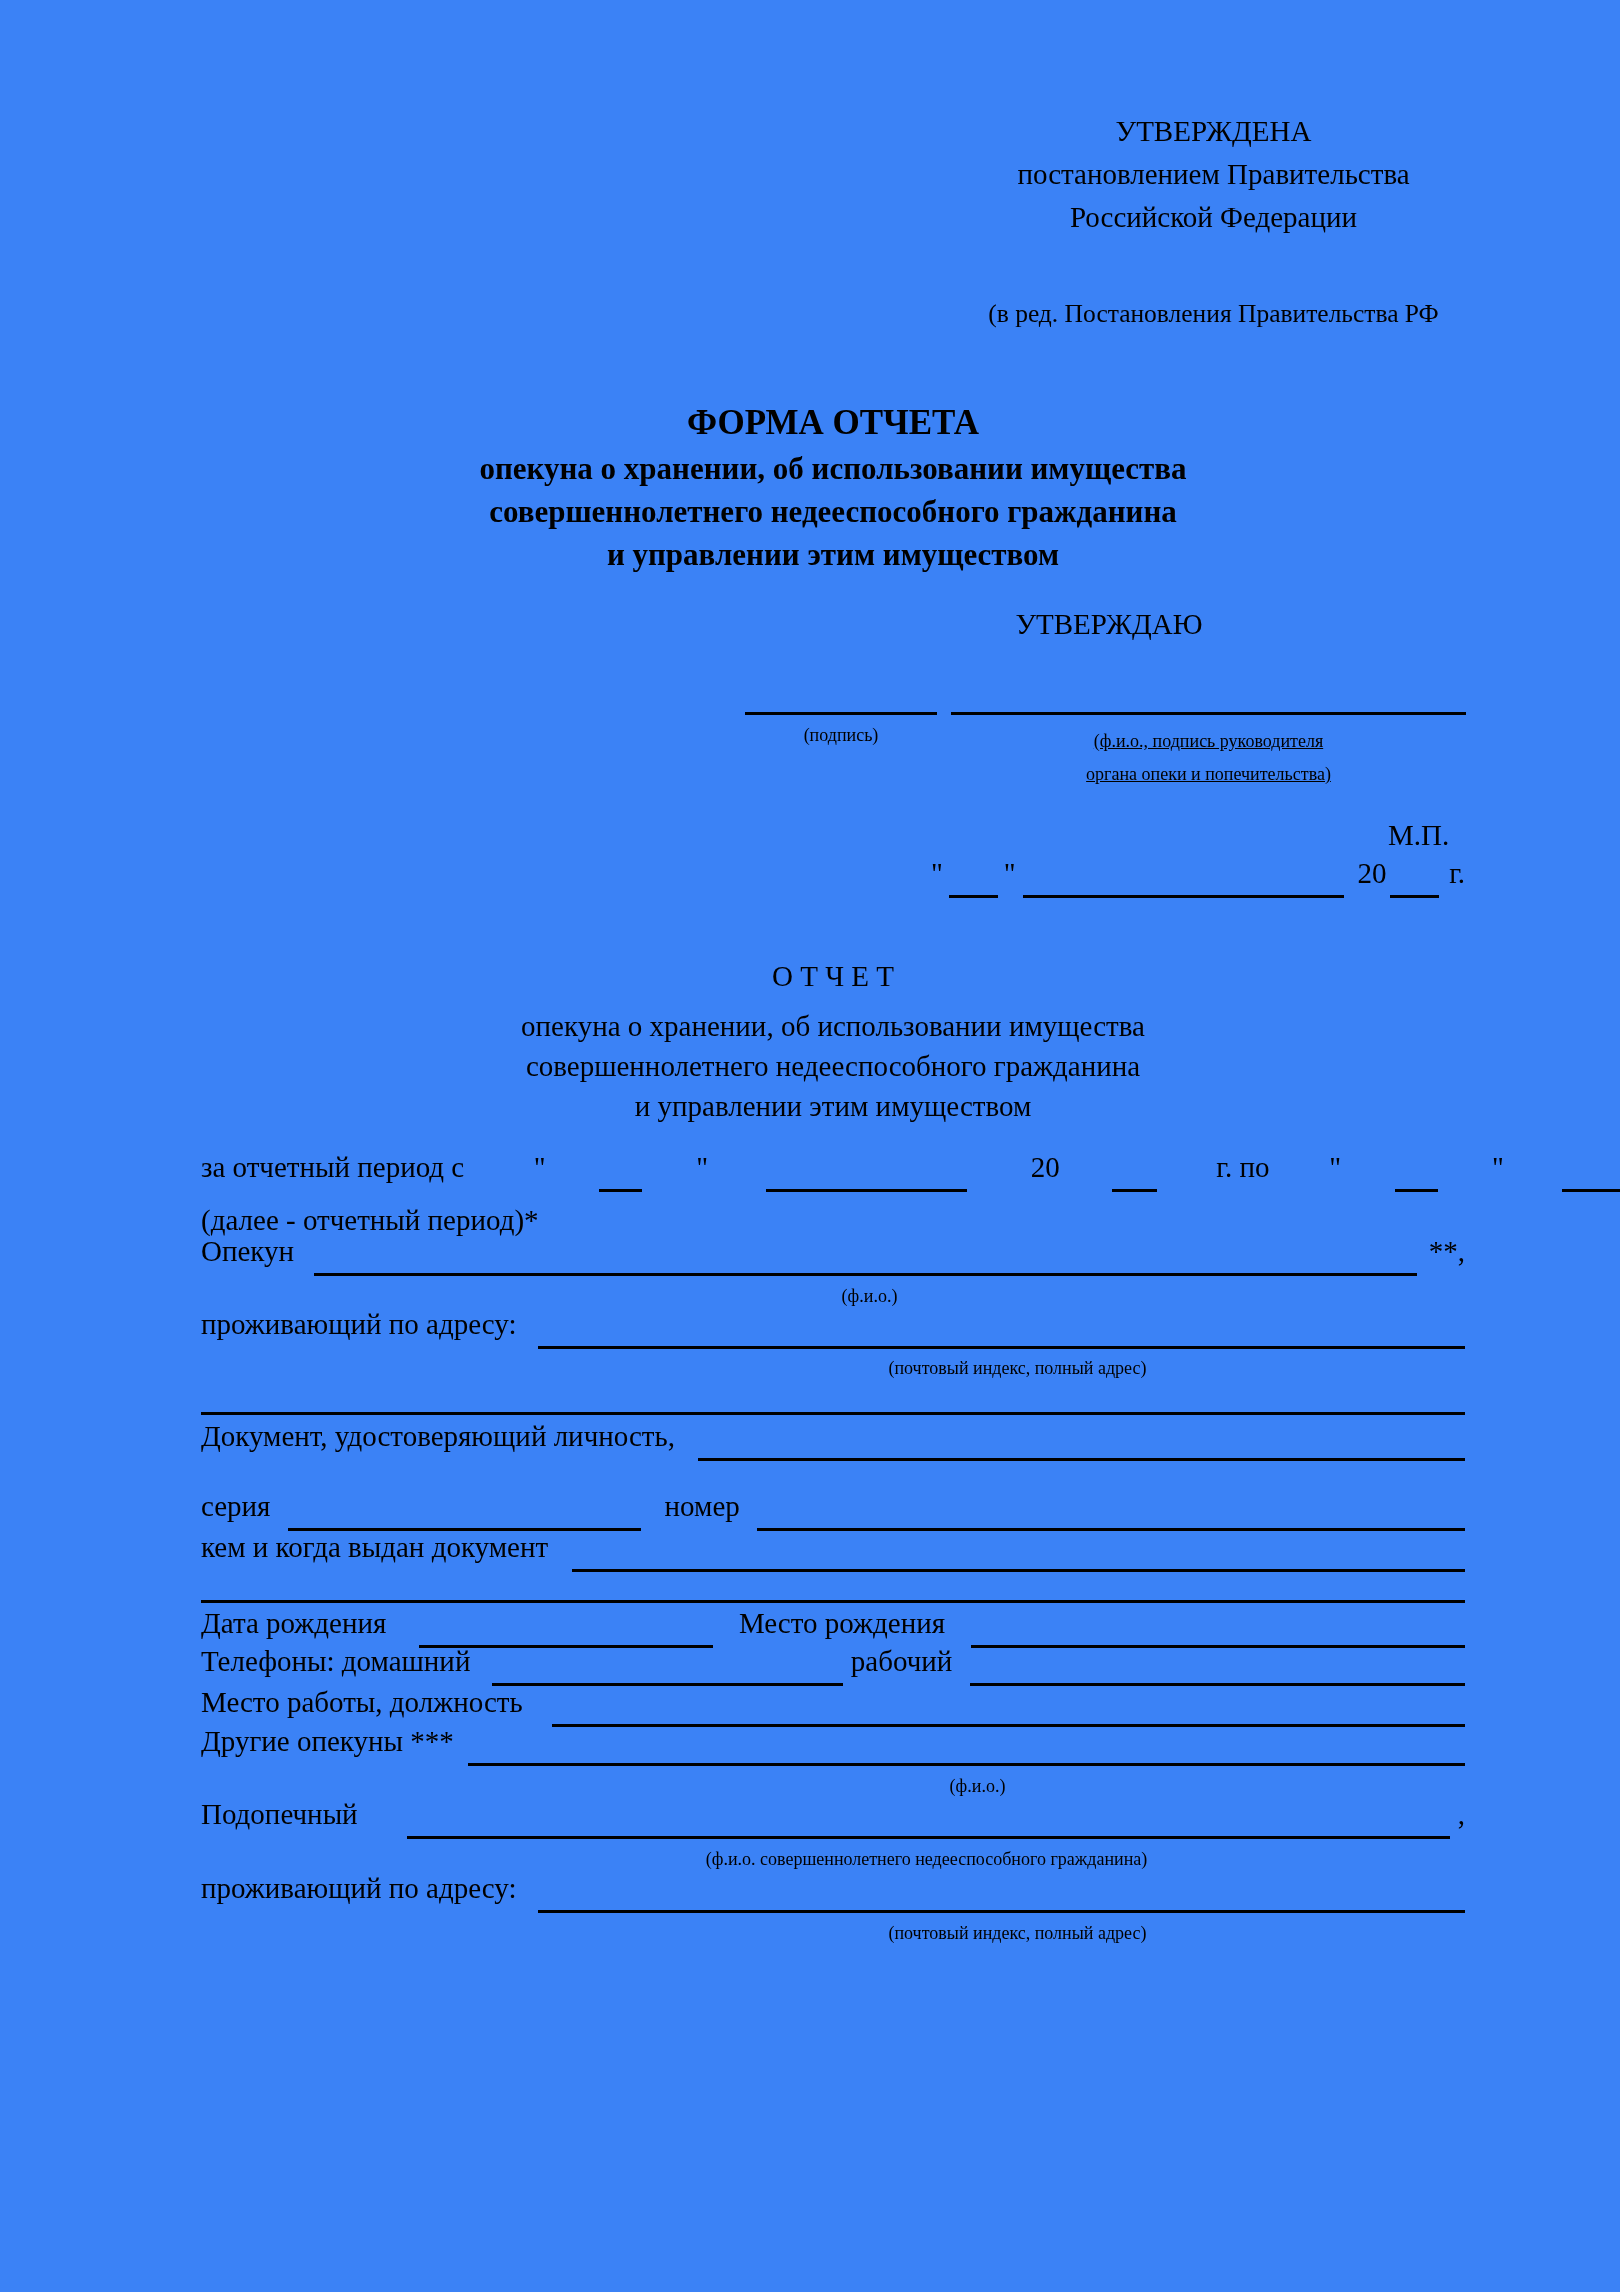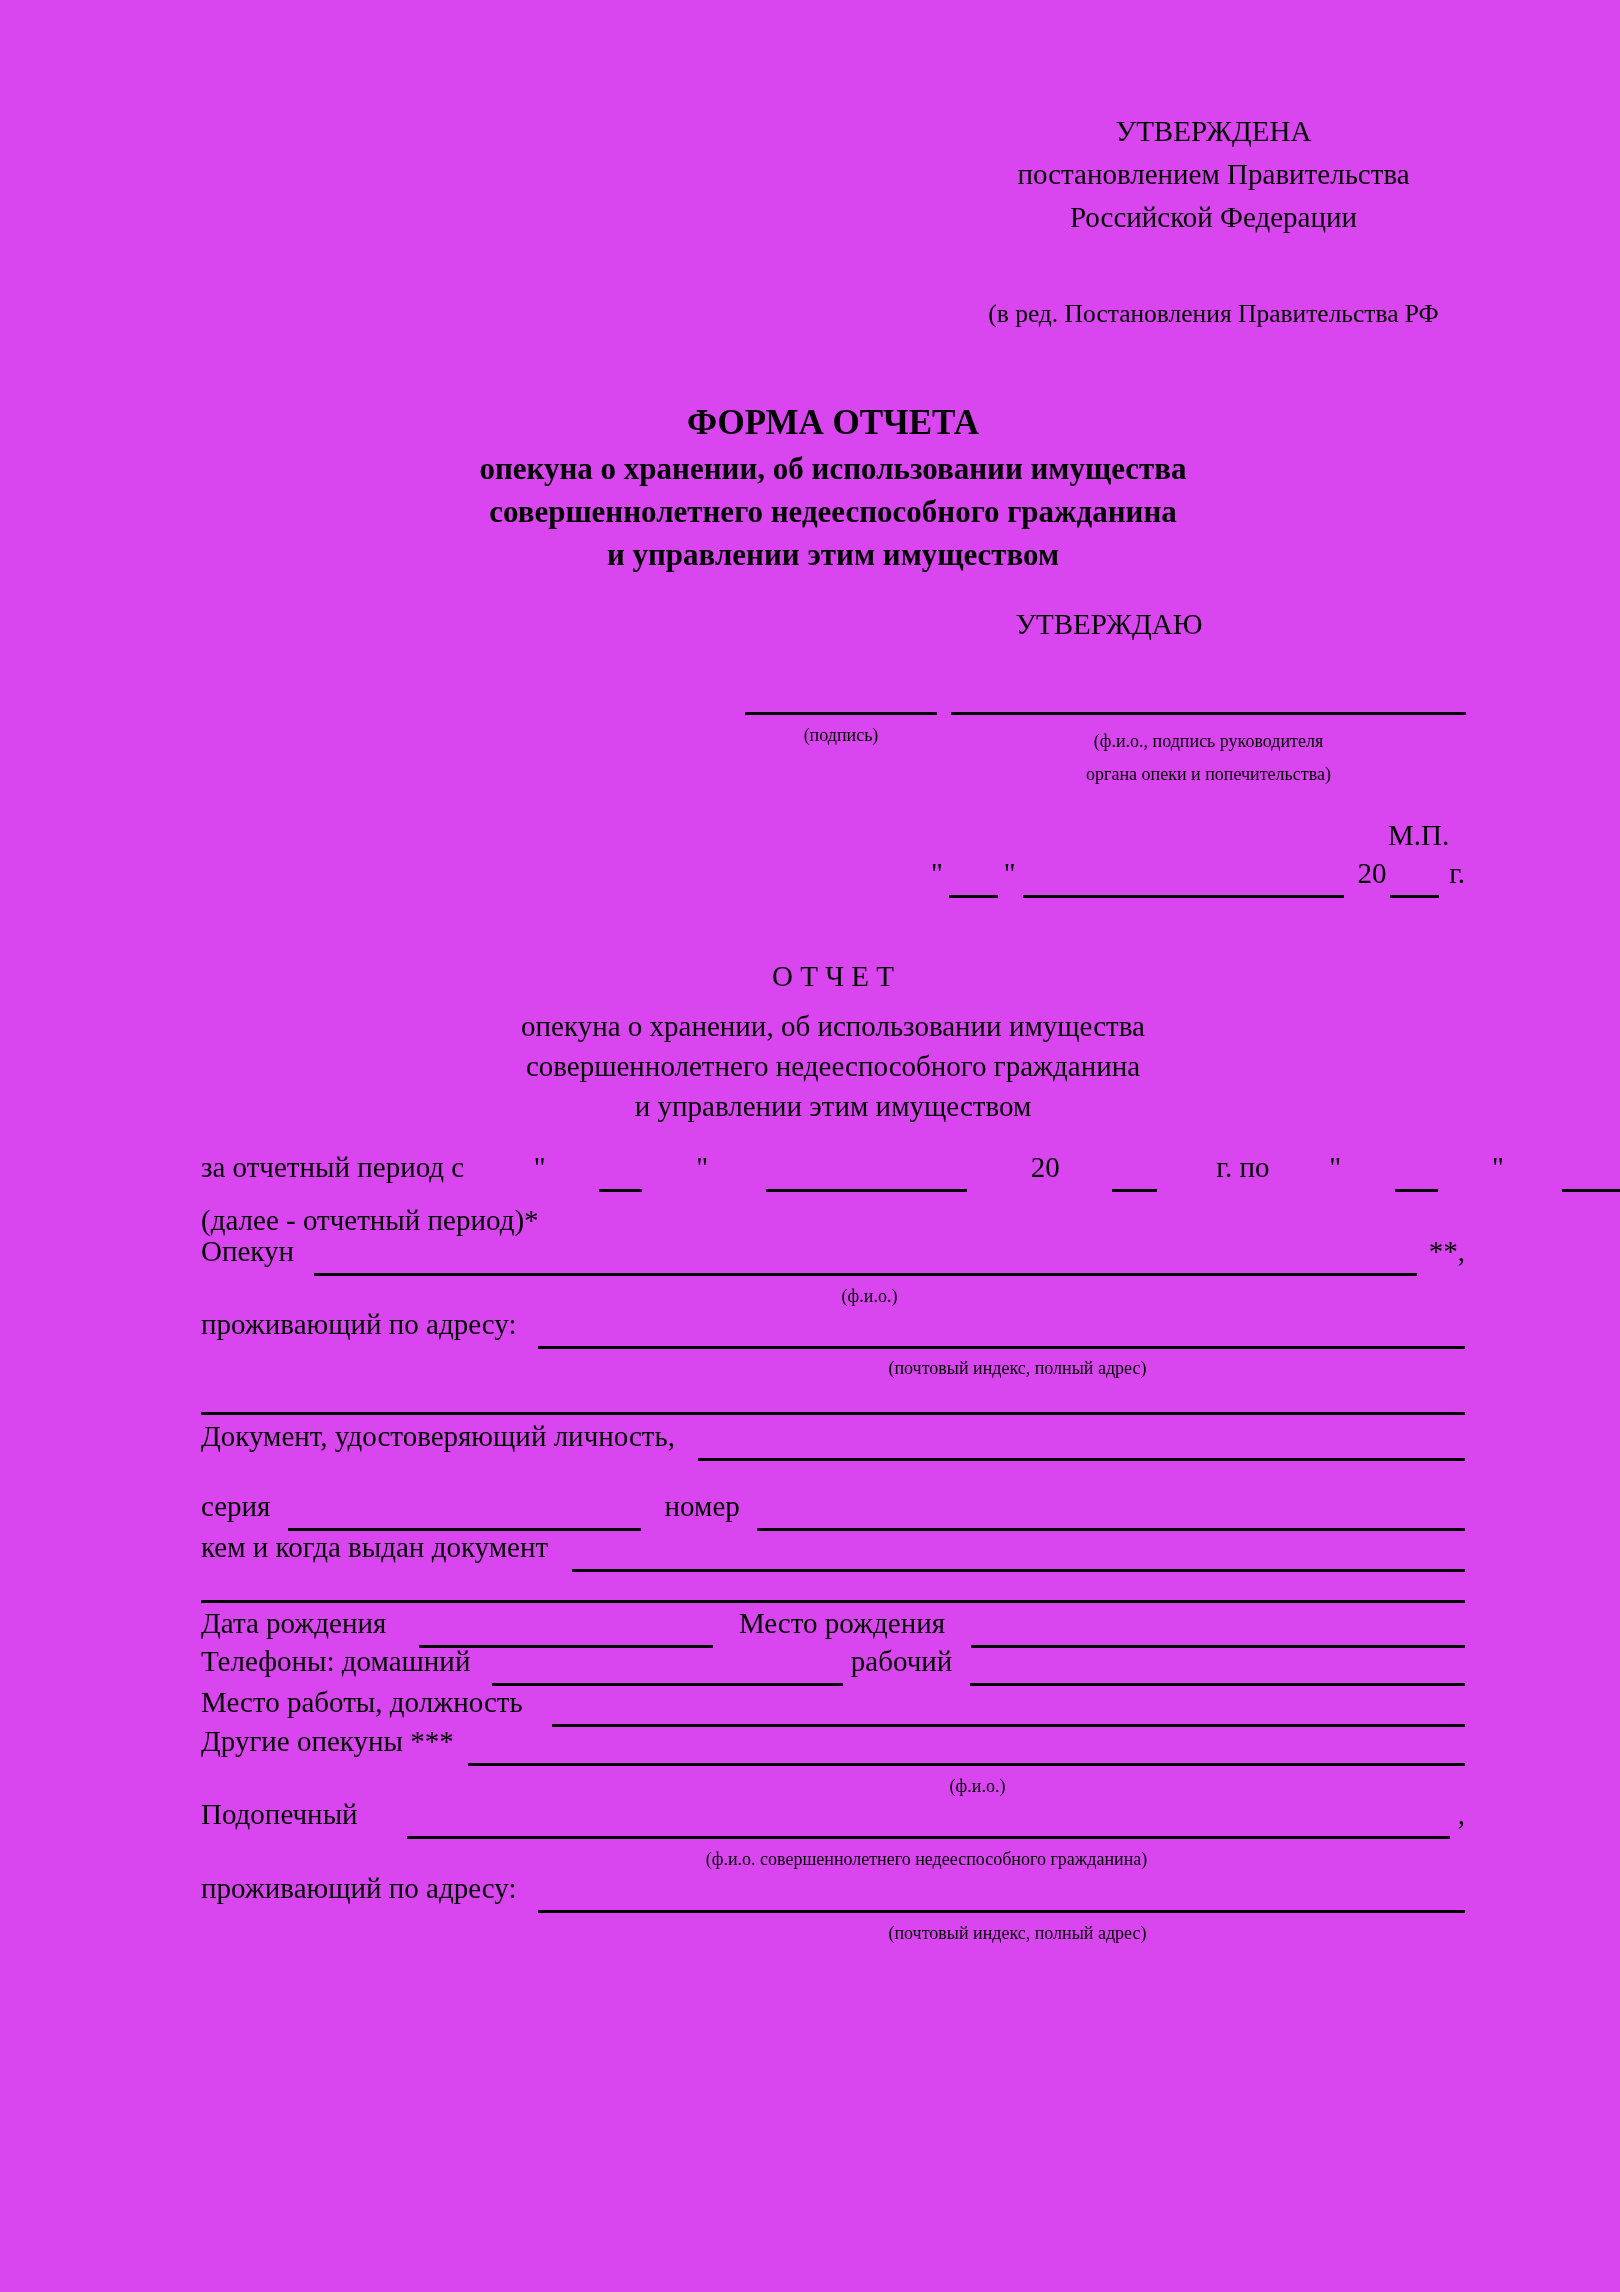--- a/index.html
+++ b/index.html
@@ -1,33 +1,33 @@
 <!DOCTYPE html>
 <html><head>
 <meta charset="utf-8">
 <style>
   html,body { margin:0; padding:0; background:#ffffff; }
   .page {
     position:relative;
     width:1620px; height:2293px;
-    background:#d946ef;
+    background:#3b82f6;
     color:#000000;
     font-family:"Liberation Serif", serif;
     overflow:hidden;
   }
   .abs { position:absolute; }
   .center { text-align:center; }
   .b { font-weight:bold; }
   .fs30 { font-size:29px; }
   .fs26 { font-size:25.5px; }
   .cap { font-size:18px; }
   .lh44 { line-height:43px; }
   .lh41 { line-height:40px; }
   .lh35 { line-height:34px; }
-  .lh34 { line-height:33px; }
+  .lh34 { line-height:33px;text-decoration:underline; }
   
   .row {
     position:absolute; left:201px; width:1264px; height:43px;
     display:flex; align-items:flex-end;
   }
   .t { padding-bottom:7.8px; white-space:nowrap; font-size:29px; flex:0 0 auto; }
   .ln { height:0; border-bottom:3.9px solid #000; flex:0 0 auto; }
   .grow { flex:1 1 auto; }
   .sep { position:absolute; left:201px; width:1264px; height:0; border-top:3.9px solid #000; }
   .sigline { position:absolute; height:0; border-top:3.9px solid #000; }

